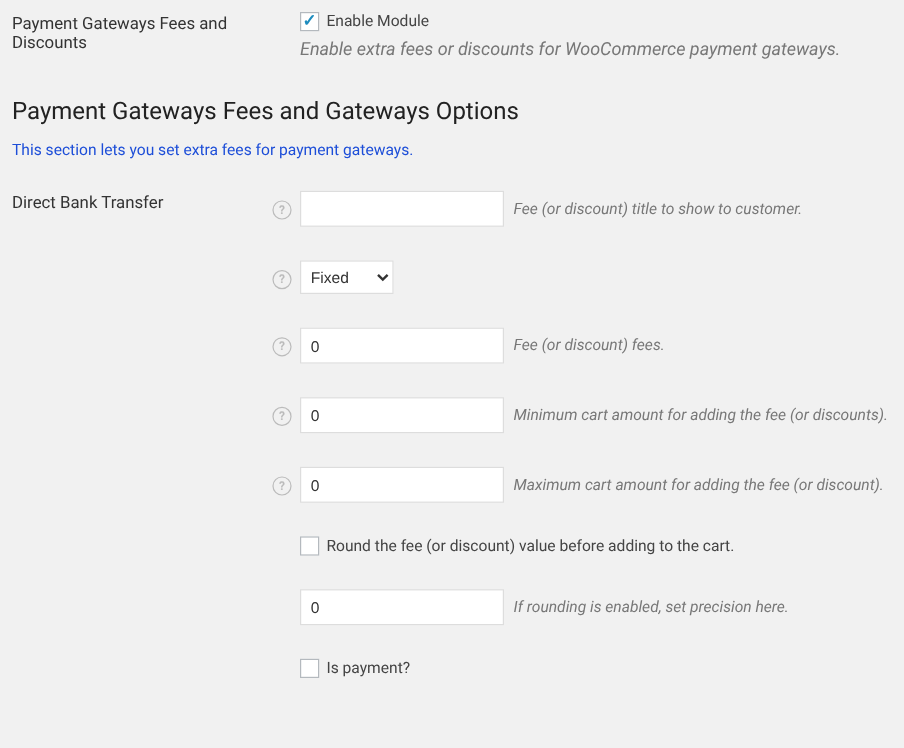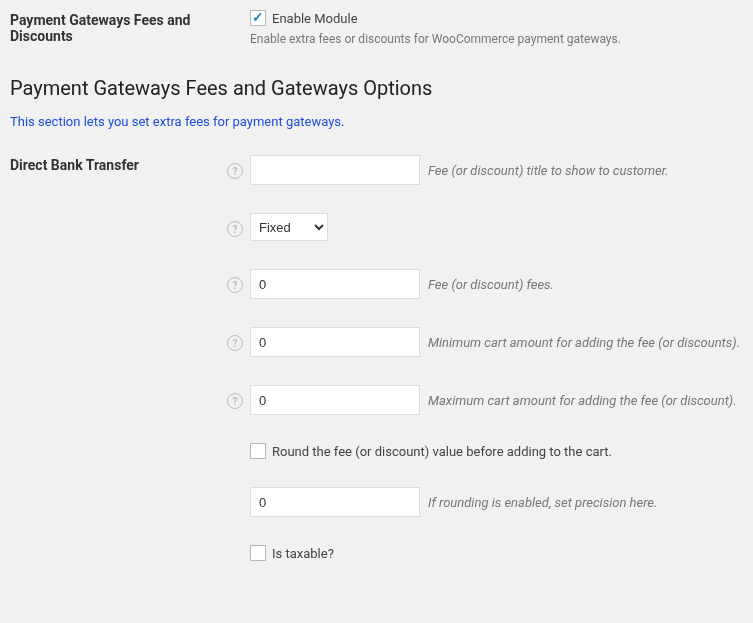--- a/index.html
+++ b/index.html
@@ -13,21 +13,21 @@
     }
     .row {
       display: flex;
       align-items: flex-start;
       margin-bottom: 10px;
     }
     .label-col {
       width: 210px;
       flex-shrink: 0;
       font-size: 14px;
-      font-weight: 700;
+      font-weight: 400;
       color: #333;
       padding-top: 2px;
     }
     .help-col {
       width: 30px;
       flex-shrink: 0;
       display: flex;
       justify-content: center;
       align-items: center;
       padding-top: 8px;
@@ -73,22 +73,23 @@
       font-size: 14px;
       color: #1e8cbe;
       font-weight: bold;
     }
     .cb-label {
       font-size: 13px;
       color: #444;
       cursor: pointer;
     }
     .description {
+      font-style: italic;
       color: #777;
-      font-size: 12px;
+      font-size: 15px;
       margin-top: 6px;
     }
     .inline-desc {
       font-style: italic;
       color: #777;
       font-size: 13px;
       margin-left: 8px;
     }
     h2.section-title {
       font-size: 20px;
@@ -223,16 +224,16 @@
     <span class="inline-desc">If rounding is enabled, set precision here.</span>
   </div>
 </div>
 
 <div class="field-row" style="margin-bottom:4px;">
   <div class="label-col"></div>
   <div class="help-col"></div>
   <div class="content-col">
     <div class="checkbox-wrap">
       <input type="checkbox" id="tax" style="">
-      <label for="tax" class="cb-label">Is taxable?</label>
+      <label for="tax" class="cb-label">Is payment?</label>
     </div>
   </div>
 </div>
 
 </body></html>

